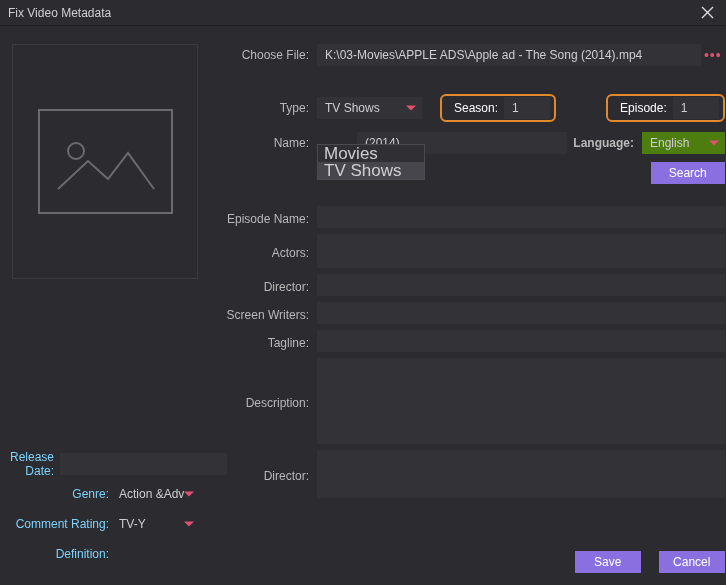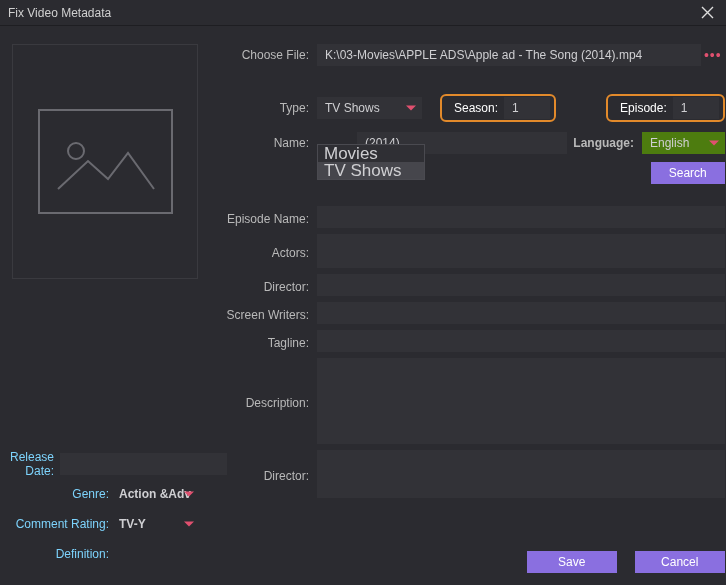--- a/index.html
+++ b/index.html
@@ -13,21 +13,21 @@
   .content { display: flex; height: 559px; }
   .left-panel { width: 210px; padding: 6px; display: flex; flex-direction: column; }
   .thumb-frame { border: 1px solid #3a3a3f; height: 235px; margin: 12px 6px 12px 6px; display: flex; align-items: center; justify-content: center; }
   .thumb-inner { width: 135px; height: 105px; border: 2px solid #6a6a70; display: flex; align-items: center; justify-content: center; }
   .thumb-inner svg { stroke: #6a6a70; }
 
   .left-fields { margin-top: auto; padding: 0 4px 10px 4px; }
   .lf-row { display: flex; align-items: center; height: 30px; }
   .lf-row .lf-label { width: 105px; text-align: right; padding-right: 6px; color: #7dd3fc; }
   .lf-row .lf-input { flex: 1; height: 22px; background: #323237; border: none; color: #cfcfd2; padding: 0 6px; font-size: 12px; }
-  .lf-row .lf-select { flex: 1; height: 22px; background: transparent; position: relative; display: flex; align-items: center; padding: 0 4px; color: #cfcfd2; font-weight: bold; }
+  .lf-row .lf-select { flex: 1; height: 22px; background: transparent; position: relative; display: flex; align-items: center; padding: 0 4px; color: #cfcfd2; }
   .caret-lr { position: absolute; right: 6px; top: 50%; transform: translateY(-50%); width: 0; height: 0; border-left: 5px solid transparent; border-right: 5px solid transparent; border-top: 5px solid #e0506f; }
 
   .right-panel { flex: 1; padding: 18px 18px 10px 12px; position: relative; }
   .rp-row { display: flex; align-items: center; margin-bottom: 14px; }
   .rp-label { width: 95px; text-align: right; padding-right: 8px; color: #b9b9b9; }
   .rp-input { height: 22px; background: #323237; border: none; color: #cfcfd2; padding: 0 8px; font-size: 12px; }
   .rp-ta { background: #323237; border: none; color: #cfcfd2; padding: 4px 8px; font-size: 12px; resize: none; }
 
   .file-row { display: flex; align-items: center; margin-bottom: 28px; }
   .file-row .rp-input { flex: 1; }
@@ -55,21 +55,21 @@
   .h22 { height: 22px; }
   .h34 { height: 34px; }
   .h86 { height: 86px; }
   .h48 { height: 48px; }
 
   .dropdown { position: absolute; left: 107px; top: 118px; width: 108px; background: #2f2f34; border: 1px solid #4a4a50; z-index: 10; }
   .dropdown .dd-item { height: 17px; line-height: 17px; padding: 0 6px; color: #cfcfd2; font-size: 17px; cursor: pointer; }
   .dropdown .dd-item.sel { background: #46464c; }
 
   .footer-row { position: absolute; right: 18px; bottom: 12px; display: flex; gap: 18px; }
-  .footer-row .btn { width: 90px; padding: 4px; }
+  .footer-row .btn { width: 66px; padding: 4px; }
 </style>
 </head>
 <body>
 
 <div class="titlebar">
   <span class="title">Fix Video Metadata</span>
   <div class="close">
     <svg width="13" height="13" viewBox="0 0 13 13" fill="none" stroke-width="1.4">
         <path d="M1 1 L12 12 M12 1 L1 12"></path>
       </svg>

